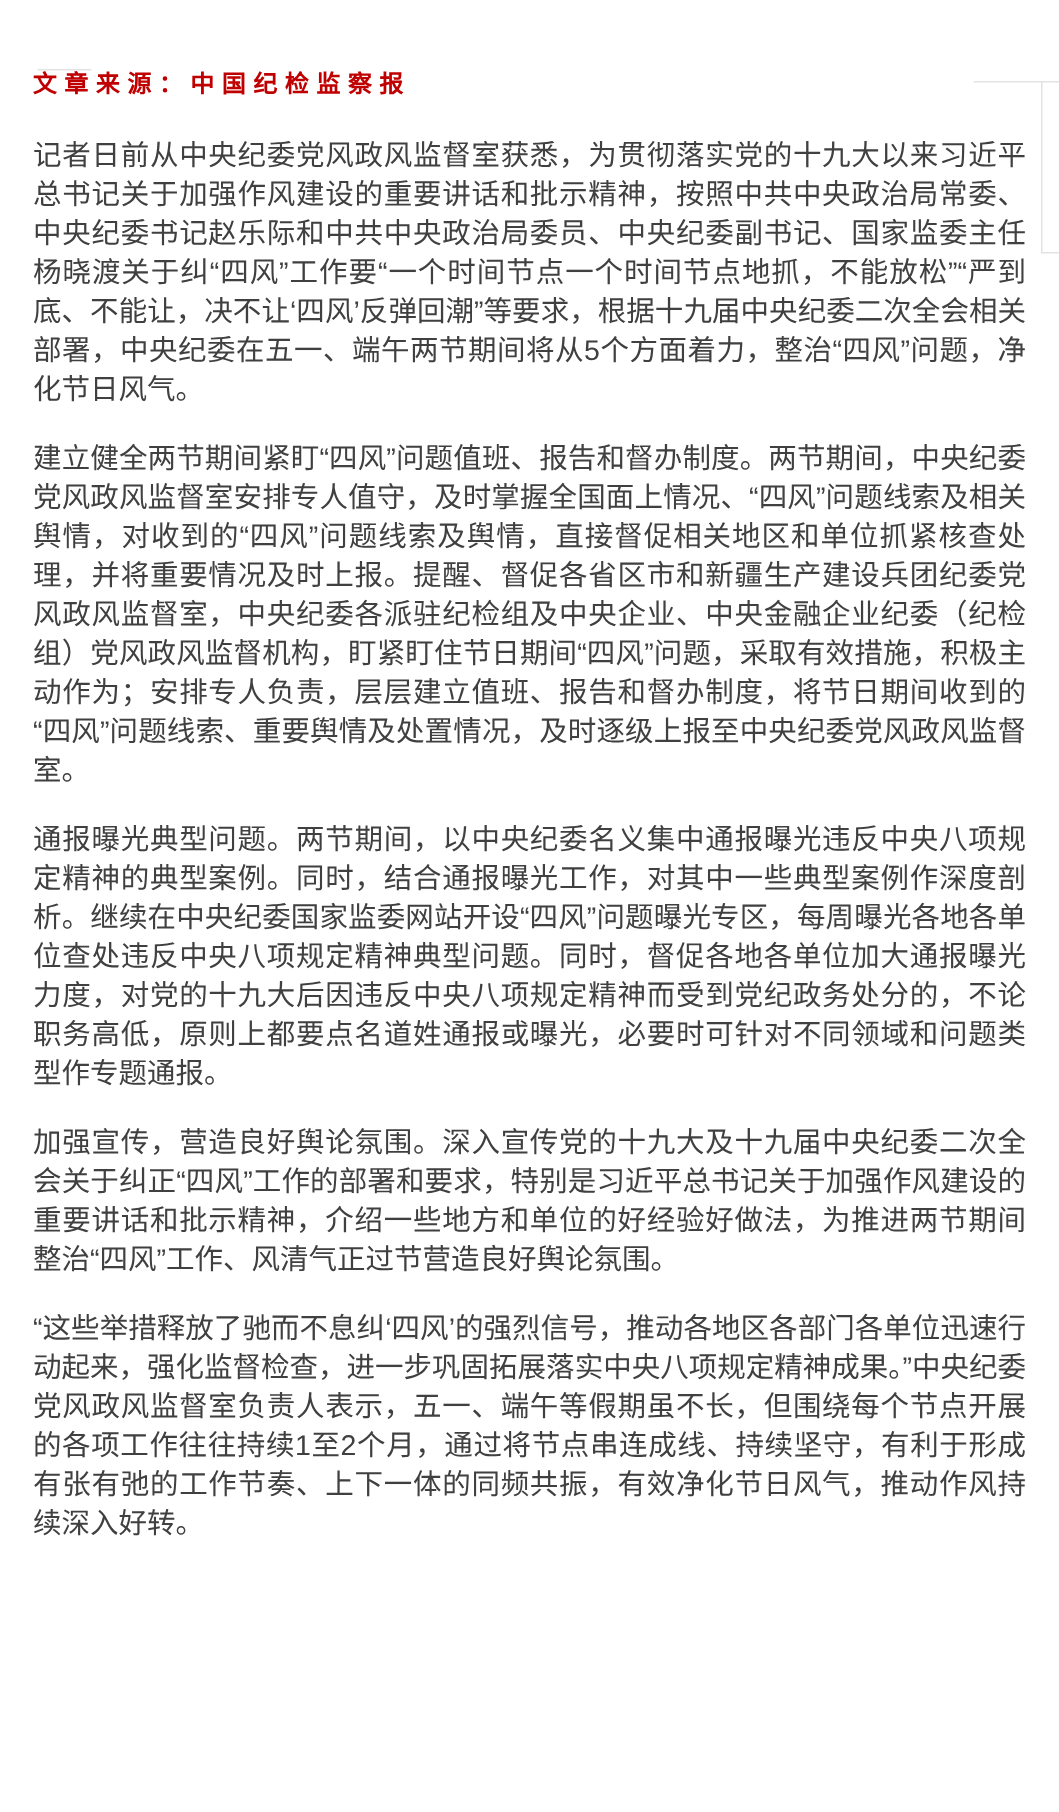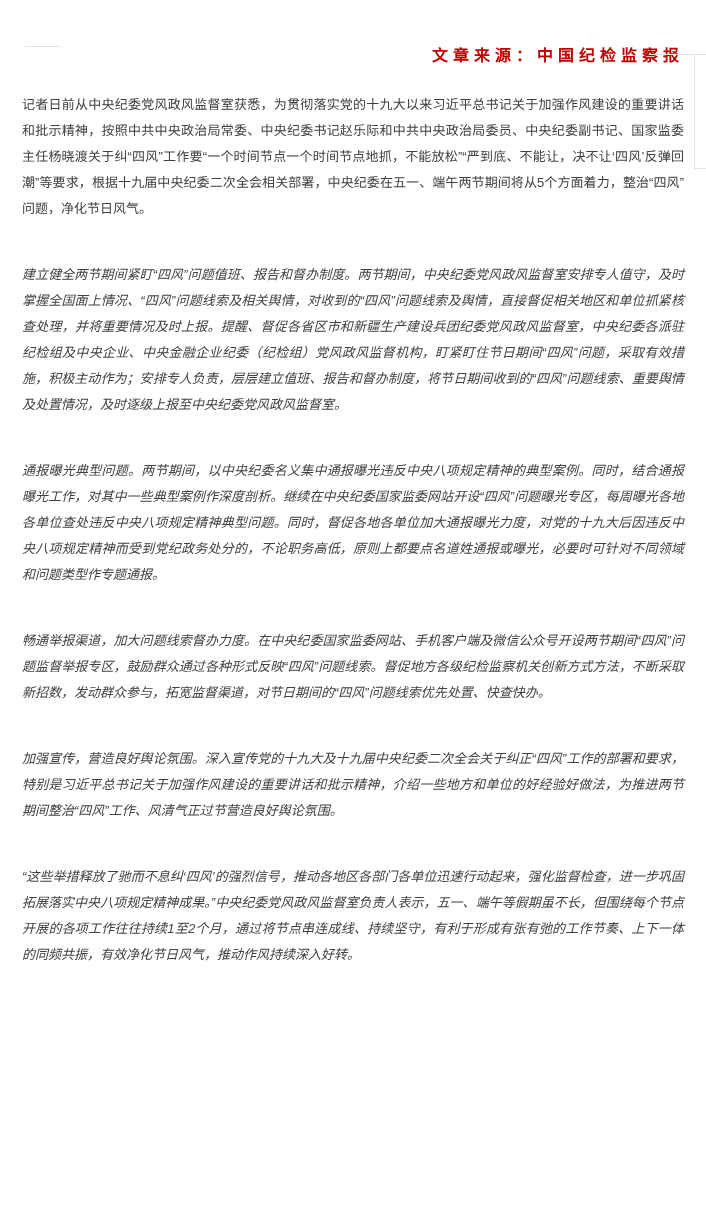--- a/index.html
+++ b/index.html
@@ -28,42 +28,41 @@
     margin:0;
     text-align:center;
     font-size:24px;
     line-height:30px;
     font-weight:700;
     color:var(--title-color);
     letter-spacing:0.5px;
   }
   .source{
     margin:26px 0 0;
-    text-align:right;
+    text-align:left;
     font-family:"Liberation Serif","DejaVu Serif",serif;
     font-weight:700;
     font-size:16px;
     letter-spacing:5px;
     color:var(--source-red);
   }
   .article{
     margin-top:26px;
   }
   .article p{
     margin:0;
-    font-size:13px;
+    font-size:19px;
     line-height:26px;
     color:var(--body-color);
     text-align:justify;
     text-justify:inter-ideograph;
     word-break:break-all;
   }
   .article p + p{
-    margin-top:40px;
-    font-style:italic;
+    margin-top:20px;
   }
   
   .frag{
     position:absolute;
     background:var(--divider);
   }
   .frag-left-hr   {left:25px;  top:46px;  width:36px;  height:1px;}
   .frag-right-hr  {left:649px; top:54px;  width:57px;  height:1px;}
   .frag-right-vert{left:694px; top:54px;  width:1px;   height:115px;}
   .frag-right-tick{left:694px; top:168px; width:12px;  height:1px;}
@@ -78,18 +77,17 @@
   <div class="frag frag-right-vert"></div>
   <div class="frag frag-right-tick"></div>
 
 
   <div class="source">文章来源：中国纪检监察报</div>
 
   <div class="article">
     <p>记者日前从中央纪委党风政风监督室获悉，为贯彻落实党的十九大以来习近平总书记关于加强作风建设的重要讲话和批示精神，按照中共中央政治局常委、中央纪委书记赵乐际和中共中央政治局委员、中央纪委副书记、国家监委主任杨晓渡关于纠“四风”工作要“一个时间节点一个时间节点地抓，不能放松”“严到底、不能让，决不让‘四风’反弹回潮”等要求，根据十九届中央纪委二次全会相关部署，中央纪委在五一、端午两节期间将从5个方面着力，整治“四风”问题，净化节日风气。</p>
     <p>建立健全两节期间紧盯“四风”问题值班、报告和督办制度。两节期间，中央纪委党风政风监督室安排专人值守，及时掌握全国面上情况、“四风”问题线索及相关舆情，对收到的“四风”问题线索及舆情，直接督促相关地区和单位抓紧核查处理，并将重要情况及时上报。提醒、督促各省区市和新疆生产建设兵团纪委党风政风监督室，中央纪委各派驻纪检组及中央企业、中央金融企业纪委（纪检组）党风政风监督机构，盯紧盯住节日期间“四风”问题，采取有效措施，积极主动作为；安排专人负责，层层建立值班、报告和督办制度，将节日期间收到的“四风”问题线索、重要舆情及处置情况，及时逐级上报至中央纪委党风政风监督室。</p>
     <p>通报曝光典型问题。两节期间，以中央纪委名义集中通报曝光违反中央八项规定精神的典型案例。同时，结合通报曝光工作，对其中一些典型案例作深度剖析。继续在中央纪委国家监委网站开设“四风”问题曝光专区，每周曝光各地各单位查处违反中央八项规定精神典型问题。同时，督促各地各单位加大通报曝光力度，对党的十九大后因违反中央八项规定精神而受到党纪政务处分的，不论职务高低，原则上都要点名道姓通报或曝光，必要时可针对不同领域和问题类型作专题通报。</p>
-    <p>畅通举报渠道，加大问题线索督办力度。在中央纪委国家监委网站、手机客户端及微信公众号开设两节期间“四风”问题监督举报专区，鼓励群众通过各种形式反映“四风”问题线索。督促地方各级纪检监察机关创新方式方法，不断采取新招数，发动群众参与，拓宽监督渠道，对节日期间的“四风”问题线索优先处置、快查快办。</p>
     <p>加强宣传，营造良好舆论氛围。深入宣传党的十九大及十九届中央纪委二次全会关于纠正“四风”工作的部署和要求，特别是习近平总书记关于加强作风建设的重要讲话和批示精神，介绍一些地方和单位的好经验好做法，为推进两节期间整治“四风”工作、风清气正过节营造良好舆论氛围。</p>
     <p>“这些举措释放了驰而不息纠‘四风’的强烈信号，推动各地区各部门各单位迅速行动起来，强化监督检查，进一步巩固拓展落实中央八项规定精神成果。”中央纪委党风政风监督室负责人表示，五一、端午等假期虽不长，但围绕每个节点开展的各项工作往往持续1至2个月，通过将节点串连成线、持续坚守，有利于形成有张有弛的工作节奏、上下一体的同频共振，有效净化节日风气，推动作风持续深入好转。</p>
   </div>
 
 </div>
 
 </body></html>

